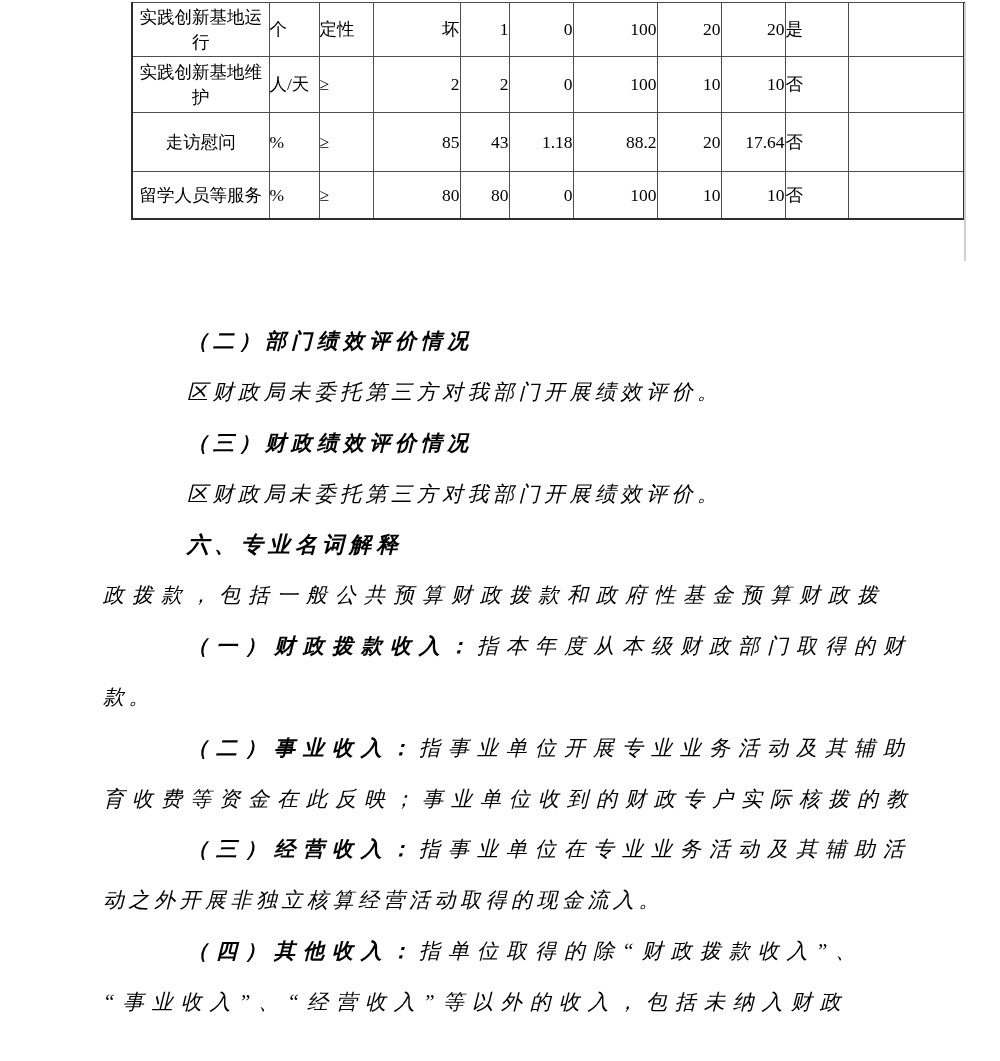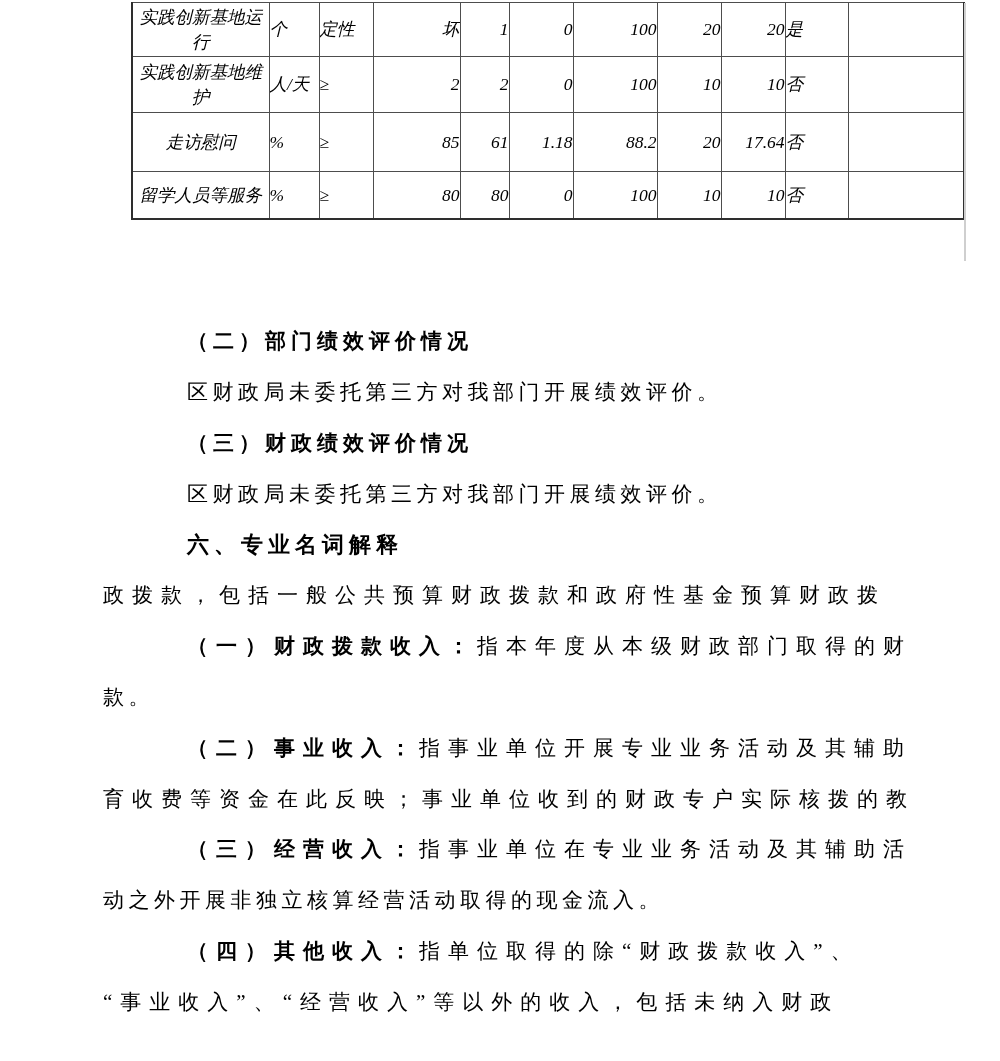--- a/index.html
+++ b/index.html
@@ -10,21 +10,20 @@
     overflow:hidden;
     font-family:"Liberation Serif","DejaVu Serif",serif;
     color:#000000;
   }
 
   
   .tbl-wrap{
     position:absolute;
     left:131px; top:2px;
     width:833px;
-    font-style:italic;
   }
   table.perf{
     border-collapse:collapse;
     table-layout:fixed;
     width:832px;
     border:2px solid #2e2e2e;
     border-top:1px solid #565656;
   }
   table.perf td{
     border:1px solid #4d4d4d;
@@ -59,20 +58,21 @@
     left:103px; top:316px;
     width:806px;
   }
   .ln{
     height:50.8px;
     display:flex;
     align-items:center;
     white-space:nowrap;
     font-size:21px;
     letter-spacing:4.5px;
+    font-style:italic;
   }
   .ln.ind{padding-left:84px;}
   .ln.bodyj{letter-spacing:8px;}
   .ln.h3{
     font-weight:bold;
     letter-spacing:5px;
   }
   .ln.h2{
     font-family:"Liberation Sans","DejaVu Sans",sans-serif;
     font-weight:bold;
@@ -124,21 +124,21 @@
           <td class="c7">10</td>
           <td class="c8">10</td>
           <td class="c9">否</td>
           <td class="c10"></td>
         </tr>
         <tr>
           <td class="c0">走访慰问</td>
           <td class="c1">%</td>
           <td class="c2">≥</td>
           <td class="c3">85</td>
-          <td class="c4">61</td>
+          <td class="c4">43</td>
           <td class="c5">1.18</td>
           <td class="c6">88.2</td>
           <td class="c7">20</td>
           <td class="c8">17.64</td>
           <td class="c9">否</td>
           <td class="c10"></td>
         </tr>
         <tr>
           <td class="c0">留学人员等服务</td>
           <td class="c1">%</td>

